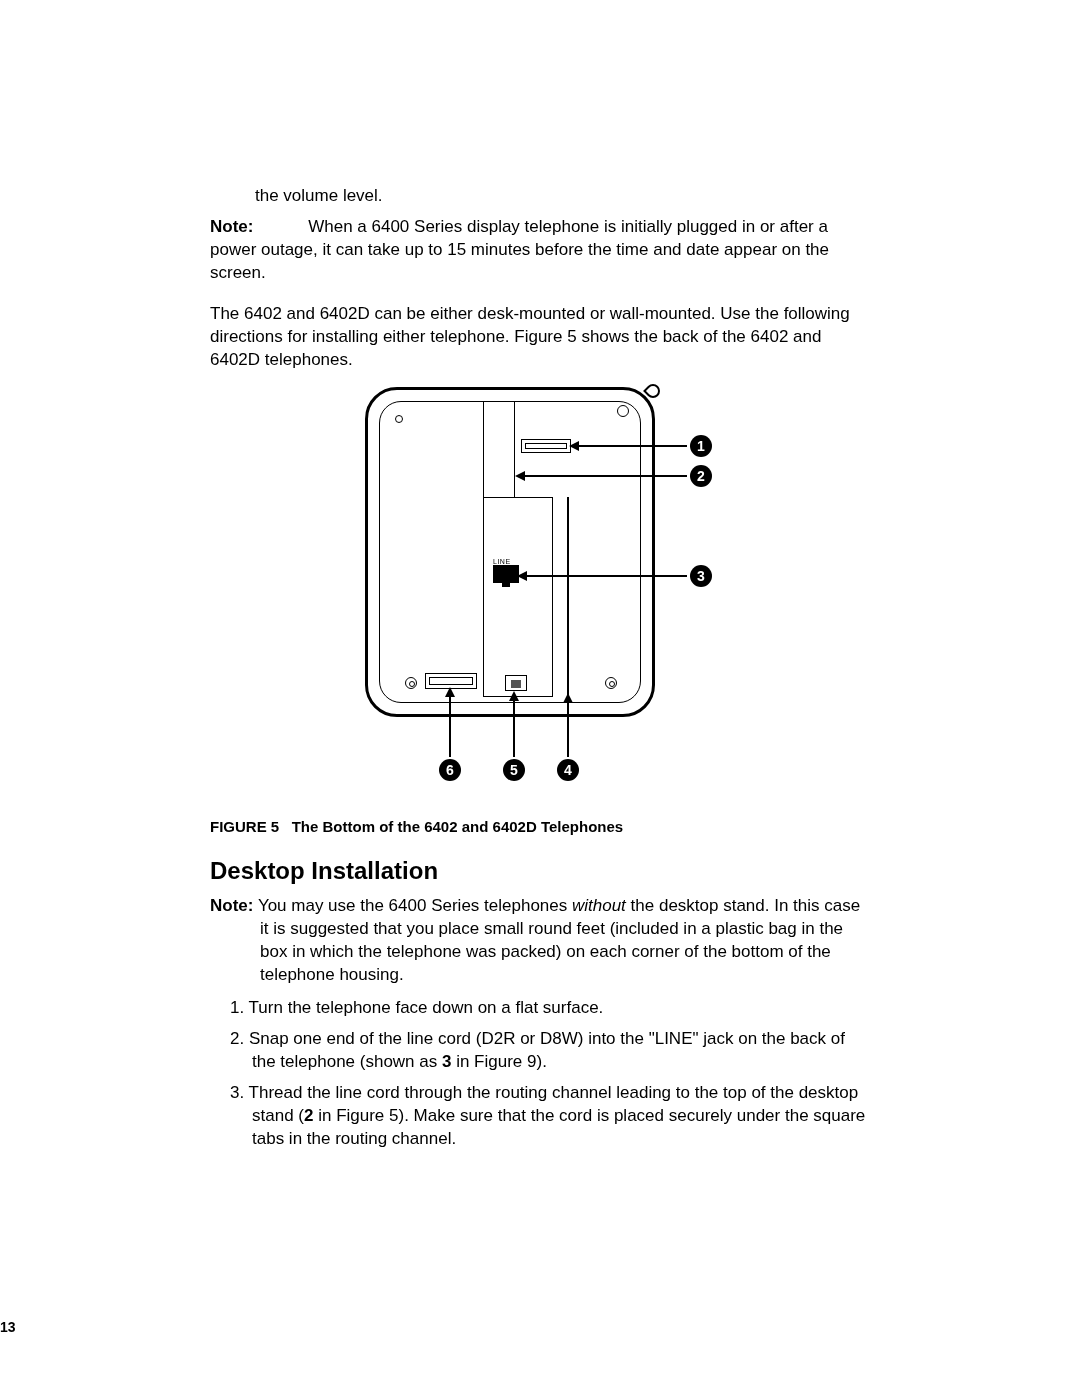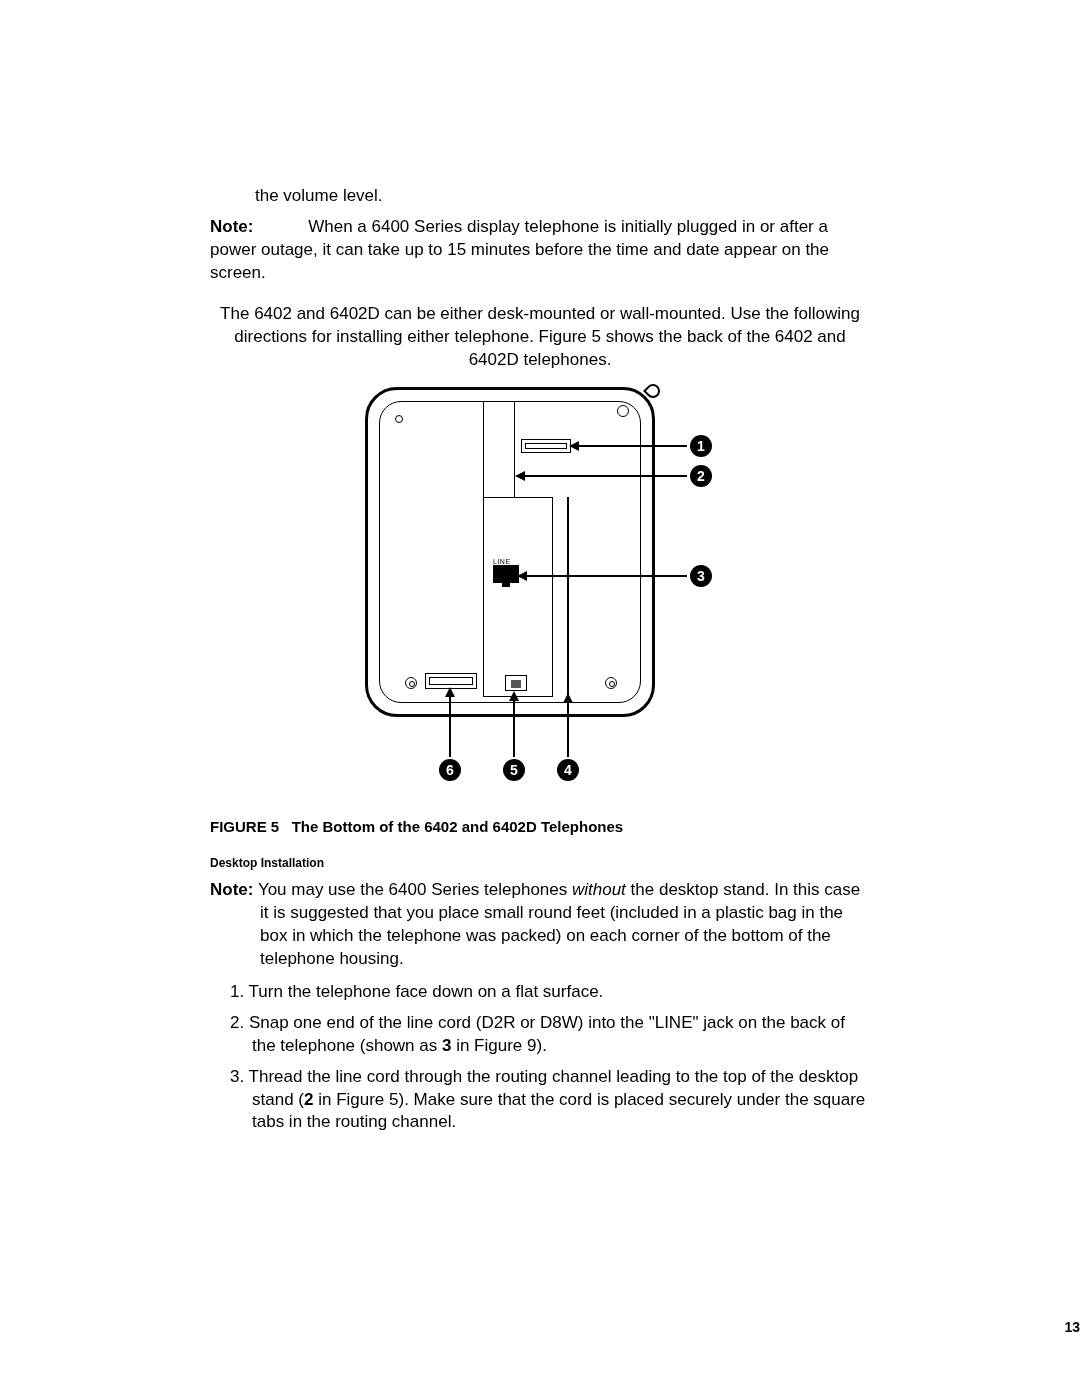--- a/index.html
+++ b/index.html
@@ -30,27 +30,26 @@
     margin-left: 50px;
     display: block;
   }
   h1.section {
     font-size: 38px;
     font-weight: bold;
     margin: 25px 0 12px 0;
     letter-spacing: -0.5px;
   }
   h2.subsection {
-    font-size: 12px;
+    font-size: 24px;
     font-weight: bold;
     margin: 18px 0 8px 0;
   }
   .para {
     margin-bottom: 10px;
-    text-align: center;
   }
   .figure-wrap {
     text-align: center;
     margin: 15px 0 8px 0;
   }
   .figure-caption {
     font-weight: bold;
     font-size: 15px;
     margin: 10px 0 12px 0;
     text-align: left;
@@ -65,21 +64,21 @@
   }
   .step {
     padding-left: 42px;
     text-indent: -22px;
     margin-bottom: 8px;
   }
   .page-num {
     position: absolute;
     bottom: 60px;
     width: 100%;
-    text-align: right;
+    text-align: left;
     font-weight: bold;
     font-size: 14px;
     left: 0;
   }
   em.italic { font-style: italic; }
   strong.b { font-weight: bold; }
 
   
   .diagram {
     position: relative;

